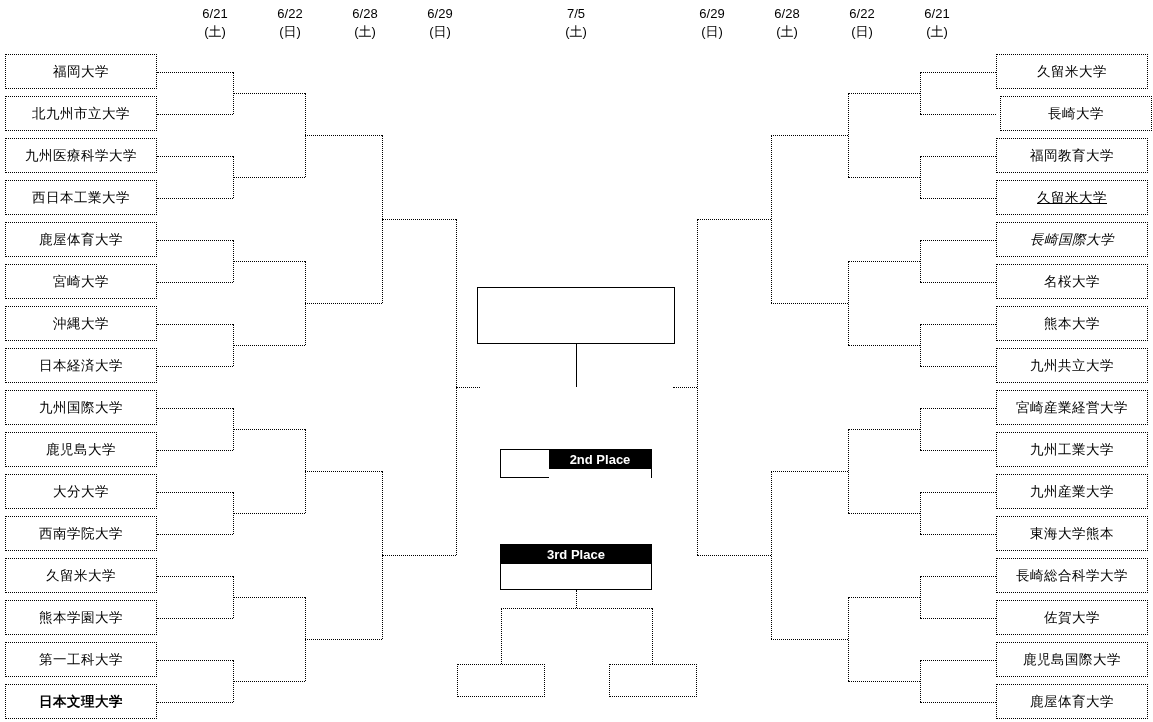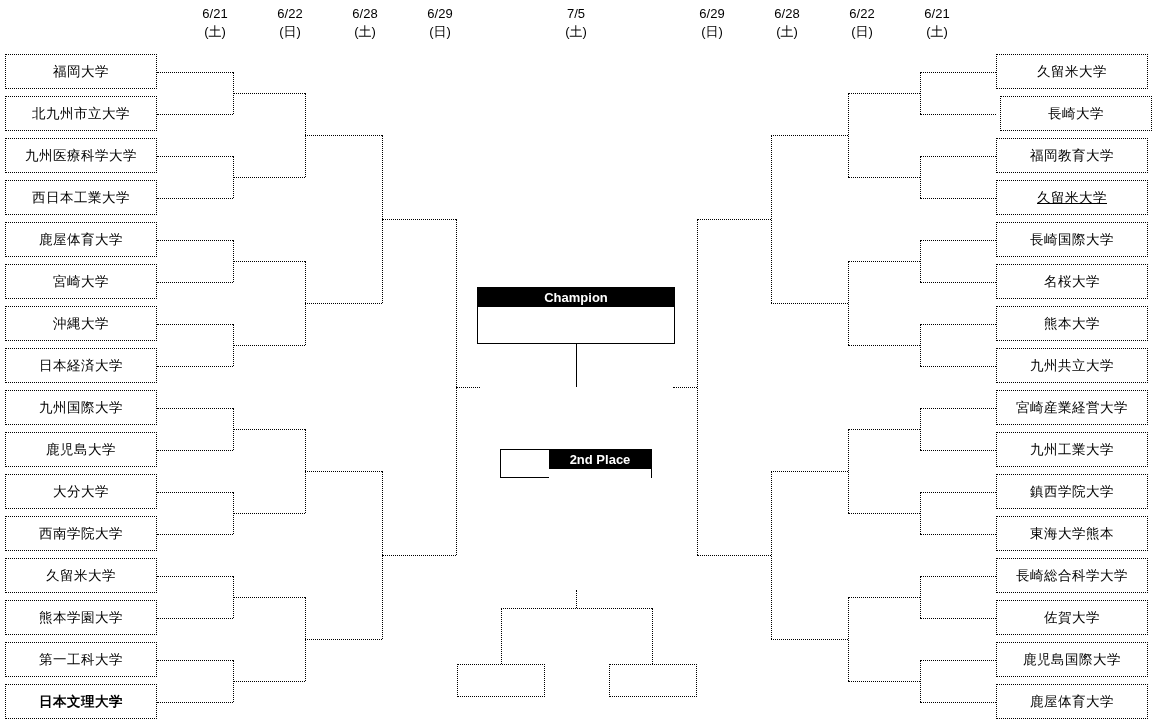--- a/index.html
+++ b/index.html
@@ -100,27 +100,27 @@
       <div class="team" style="left: 5px; top: 558px;">久留米大学</div>
       <div class="team" style="left: 5px; top: 600px;">熊本学園大学</div>
       <div class="team" style="left: 5px; top: 642px;">第一工科大学</div>
       <div class="team" style="left: 5px; top: 684px; font-weight: bold;">日本文理大学</div>
     </div>
   <div id="teams-right">
       <div class="team" style="left: 996px; top: 54px;">久留米大学</div>
       <div class="team" style="left: 1000px; top: 96px;">長崎大学</div>
       <div class="team" style="left: 996px; top: 138px;">福岡教育大学</div>
       <div class="team" style="left: 996px; top: 180px; text-decoration: underline;">久留米大学</div>
-      <div class="team" style="left: 996px; top: 222px;">長崎国際大学</div>
+      <div class="team" style="left: 996px; top: 222px; font-style: italic;">長崎国際大学</div>
       <div class="team" style="left: 996px; top: 264px;">名桜大学</div>
       <div class="team" style="left: 996px; top: 306px;">熊本大学</div>
       <div class="team" style="left: 996px; top: 348px;">九州共立大学</div>
       <div class="team" style="left: 996px; top: 390px;">宮崎産業経営大学</div>
       <div class="team" style="left: 996px; top: 432px;">九州工業大学</div>
-      <div class="team" style="left: 996px; top: 474px;">鎮西学院大学</div>
+      <div class="team" style="left: 996px; top: 474px;">九州産業大学</div>
       <div class="team" style="left: 996px; top: 516px;">東海大学熊本</div>
       <div class="team" style="left: 996px; top: 558px;">長崎総合科学大学</div>
       <div class="team" style="left: 996px; top: 600px; text-align: center;">佐賀大学</div>
       <div class="team" style="left: 996px; top: 642px;">鹿児島国際大学</div>
       <div class="team" style="left: 996px; top: 684px;">鹿屋体育大学</div>
     </div>
 
   <div id="lines">
       <div class="h" style="left: 157px; top: 71.5px; width: 76px;"></div>
       <div class="h" style="left: 157px; top: 113.5px; width: 76px;"></div>
@@ -215,26 +215,29 @@
       <div class="h" style="left: 456px; top: 386.5px; width: 24px;"></div>
       <div class="h" style="left: 673px; top: 386.5px; width: 24px;"></div>
       <div class="vs" style="left: 576px; top: 344px; height: 42.5px;"></div>
       <div class="v" style="left: 576px; top: 590px; height: 18px;"></div>
       <div class="h" style="left: 501px; top: 608px; width: 151px;"></div>
       <div class="v" style="left: 501px; top: 608px; height: 56px;"></div>
       <div class="v" style="left: 652px; top: 608px; height: 56px;"></div>
     </div>
 
   <div class="resbox" style="left:477px;top:287px;width:198px;height:57px;">
-    <div class="cap">Champion</div>
     <div class="val" style="height:36px;"></div>
   </div>
 
   <div class="resbox" style="left:500px;top:449px;width:152px;height:29px;padding-left:48px;">
     <div class="cap">2nd Place</div>
     <div class="val" style="height:25px;"></div>
   </div>
 
+  <div class="resbox" style="left:500px;top:544px;width:152px;height:46px;">
+    <div class="cap">3rd Place</div>
+    <div class="val" style="height:25px;"></div>
+  </div>
 
   <div class="slot" style="left:457px;top:664px;width:88px;height:33px;"></div>
   <div class="slot" style="left:609px;top:664px;width:88px;height:33px;"></div>
 
 </div>
 
 </body></html>

